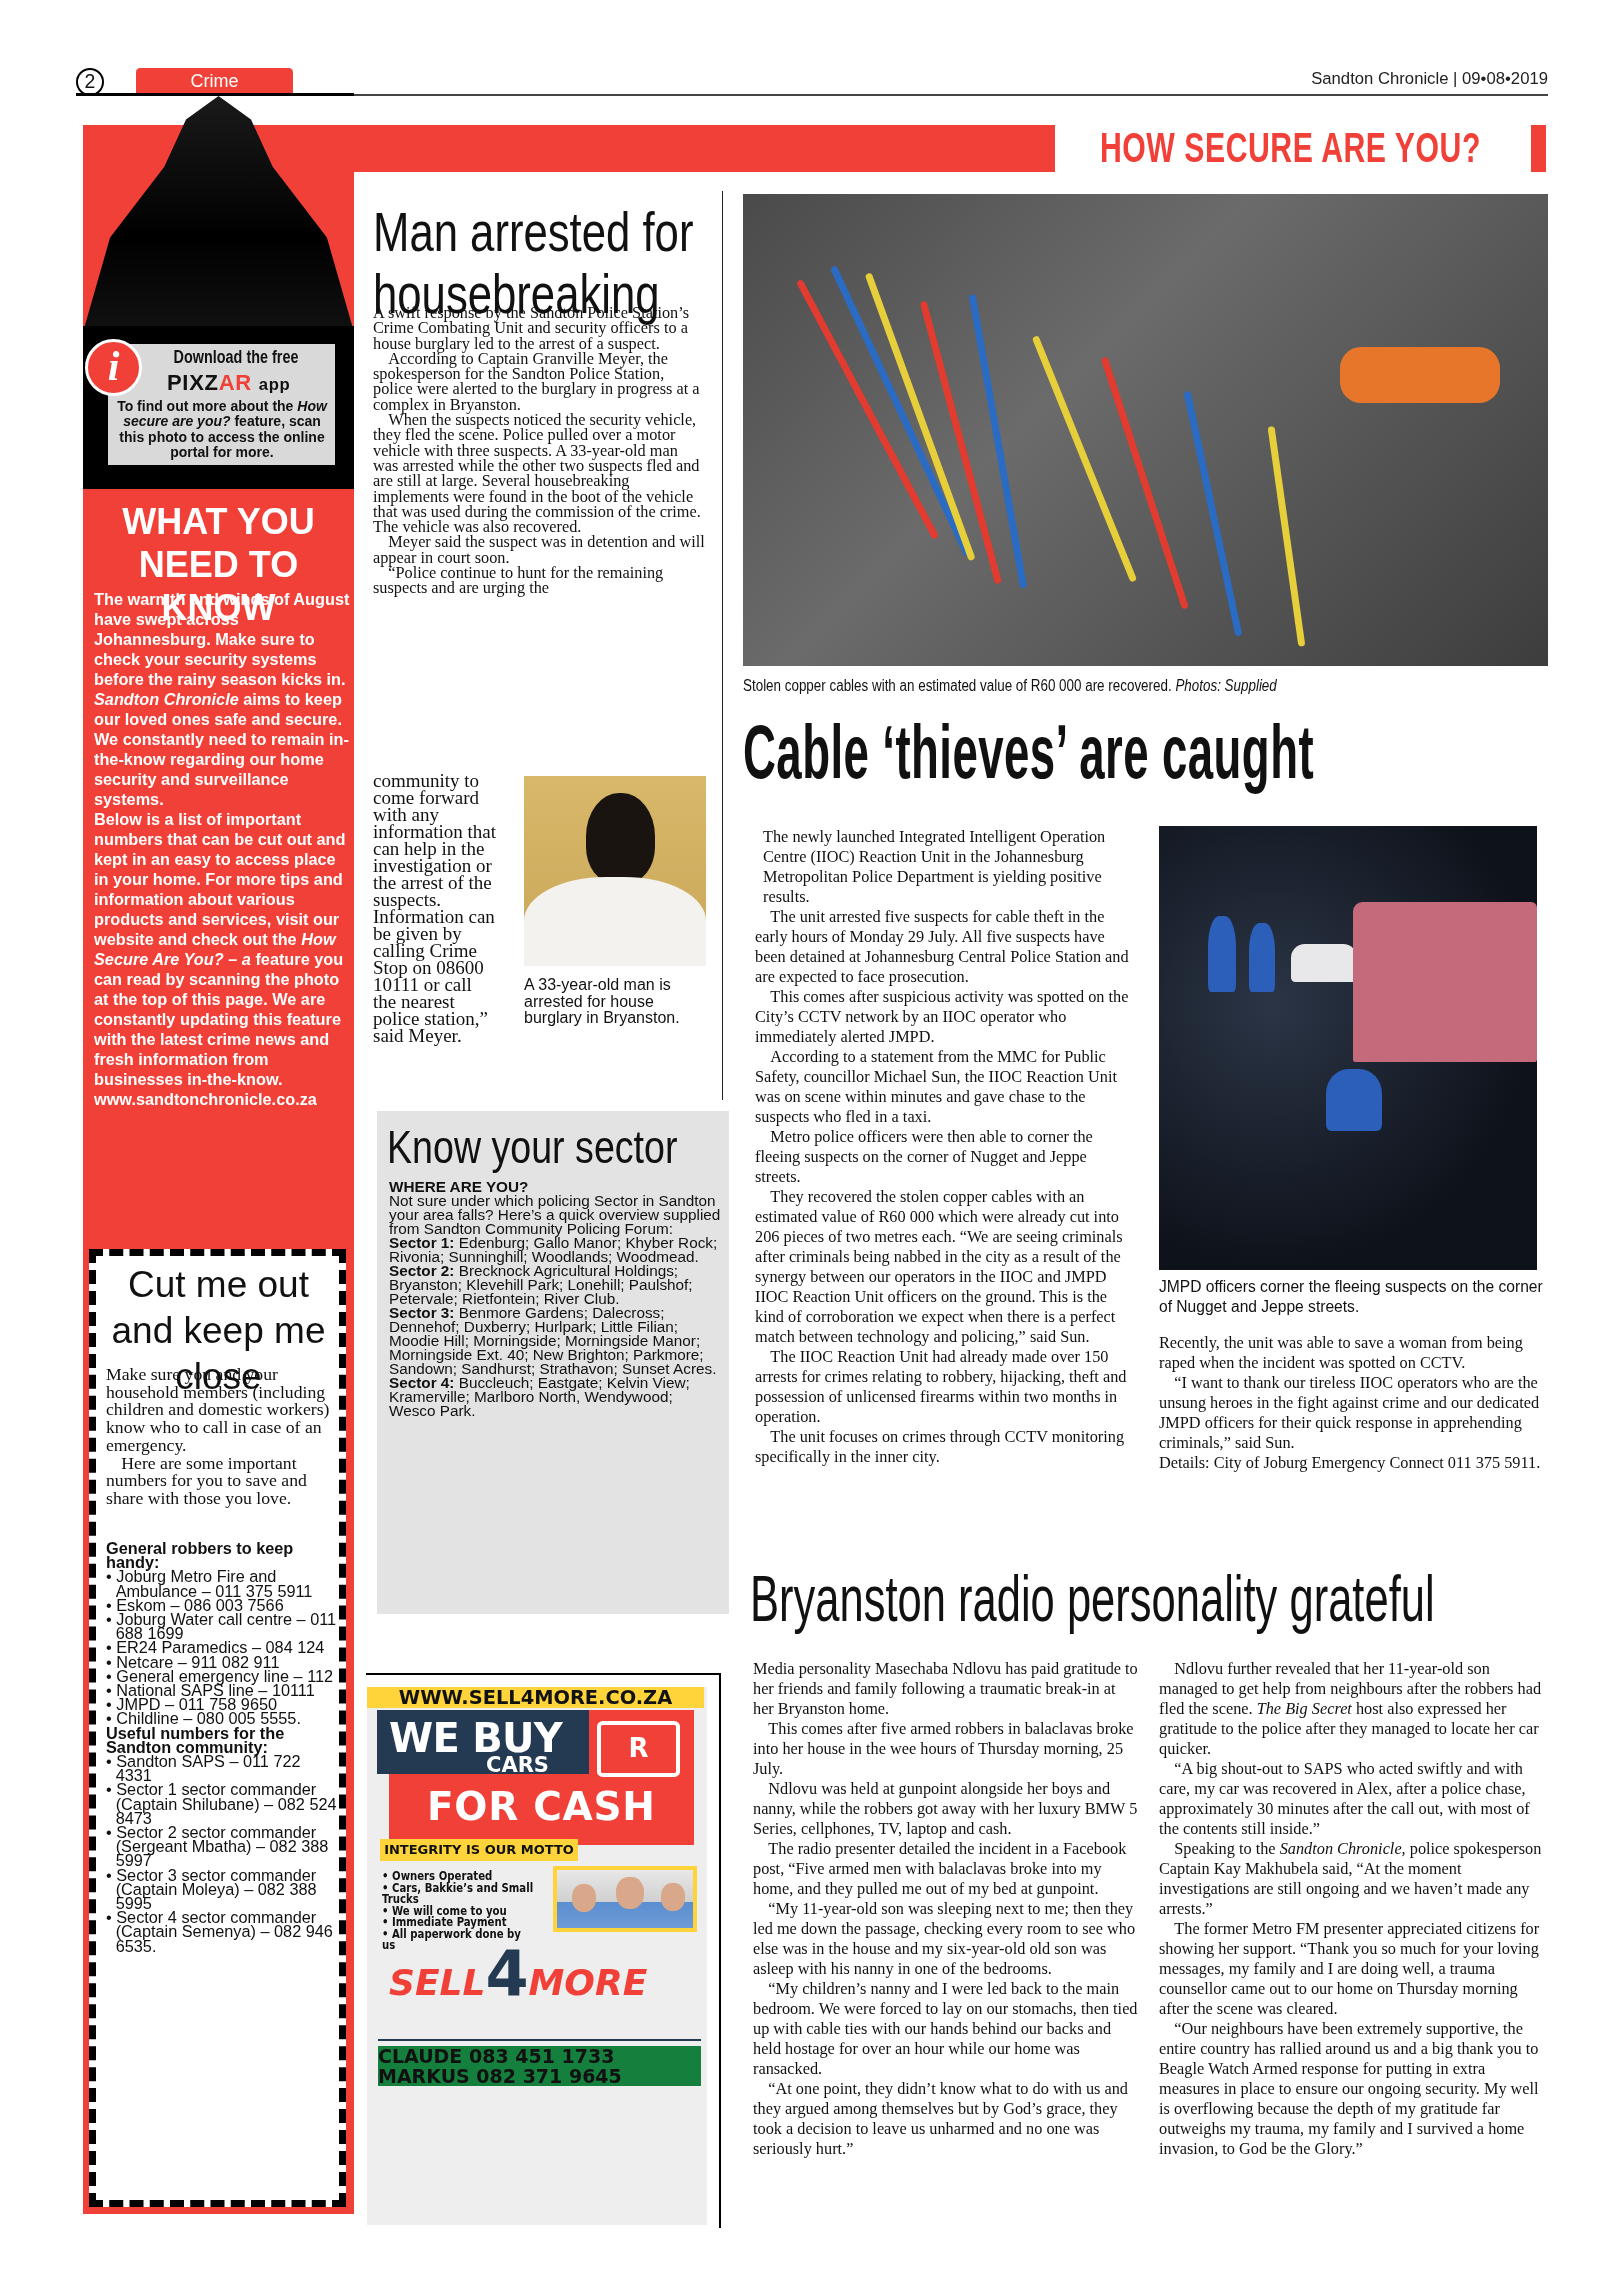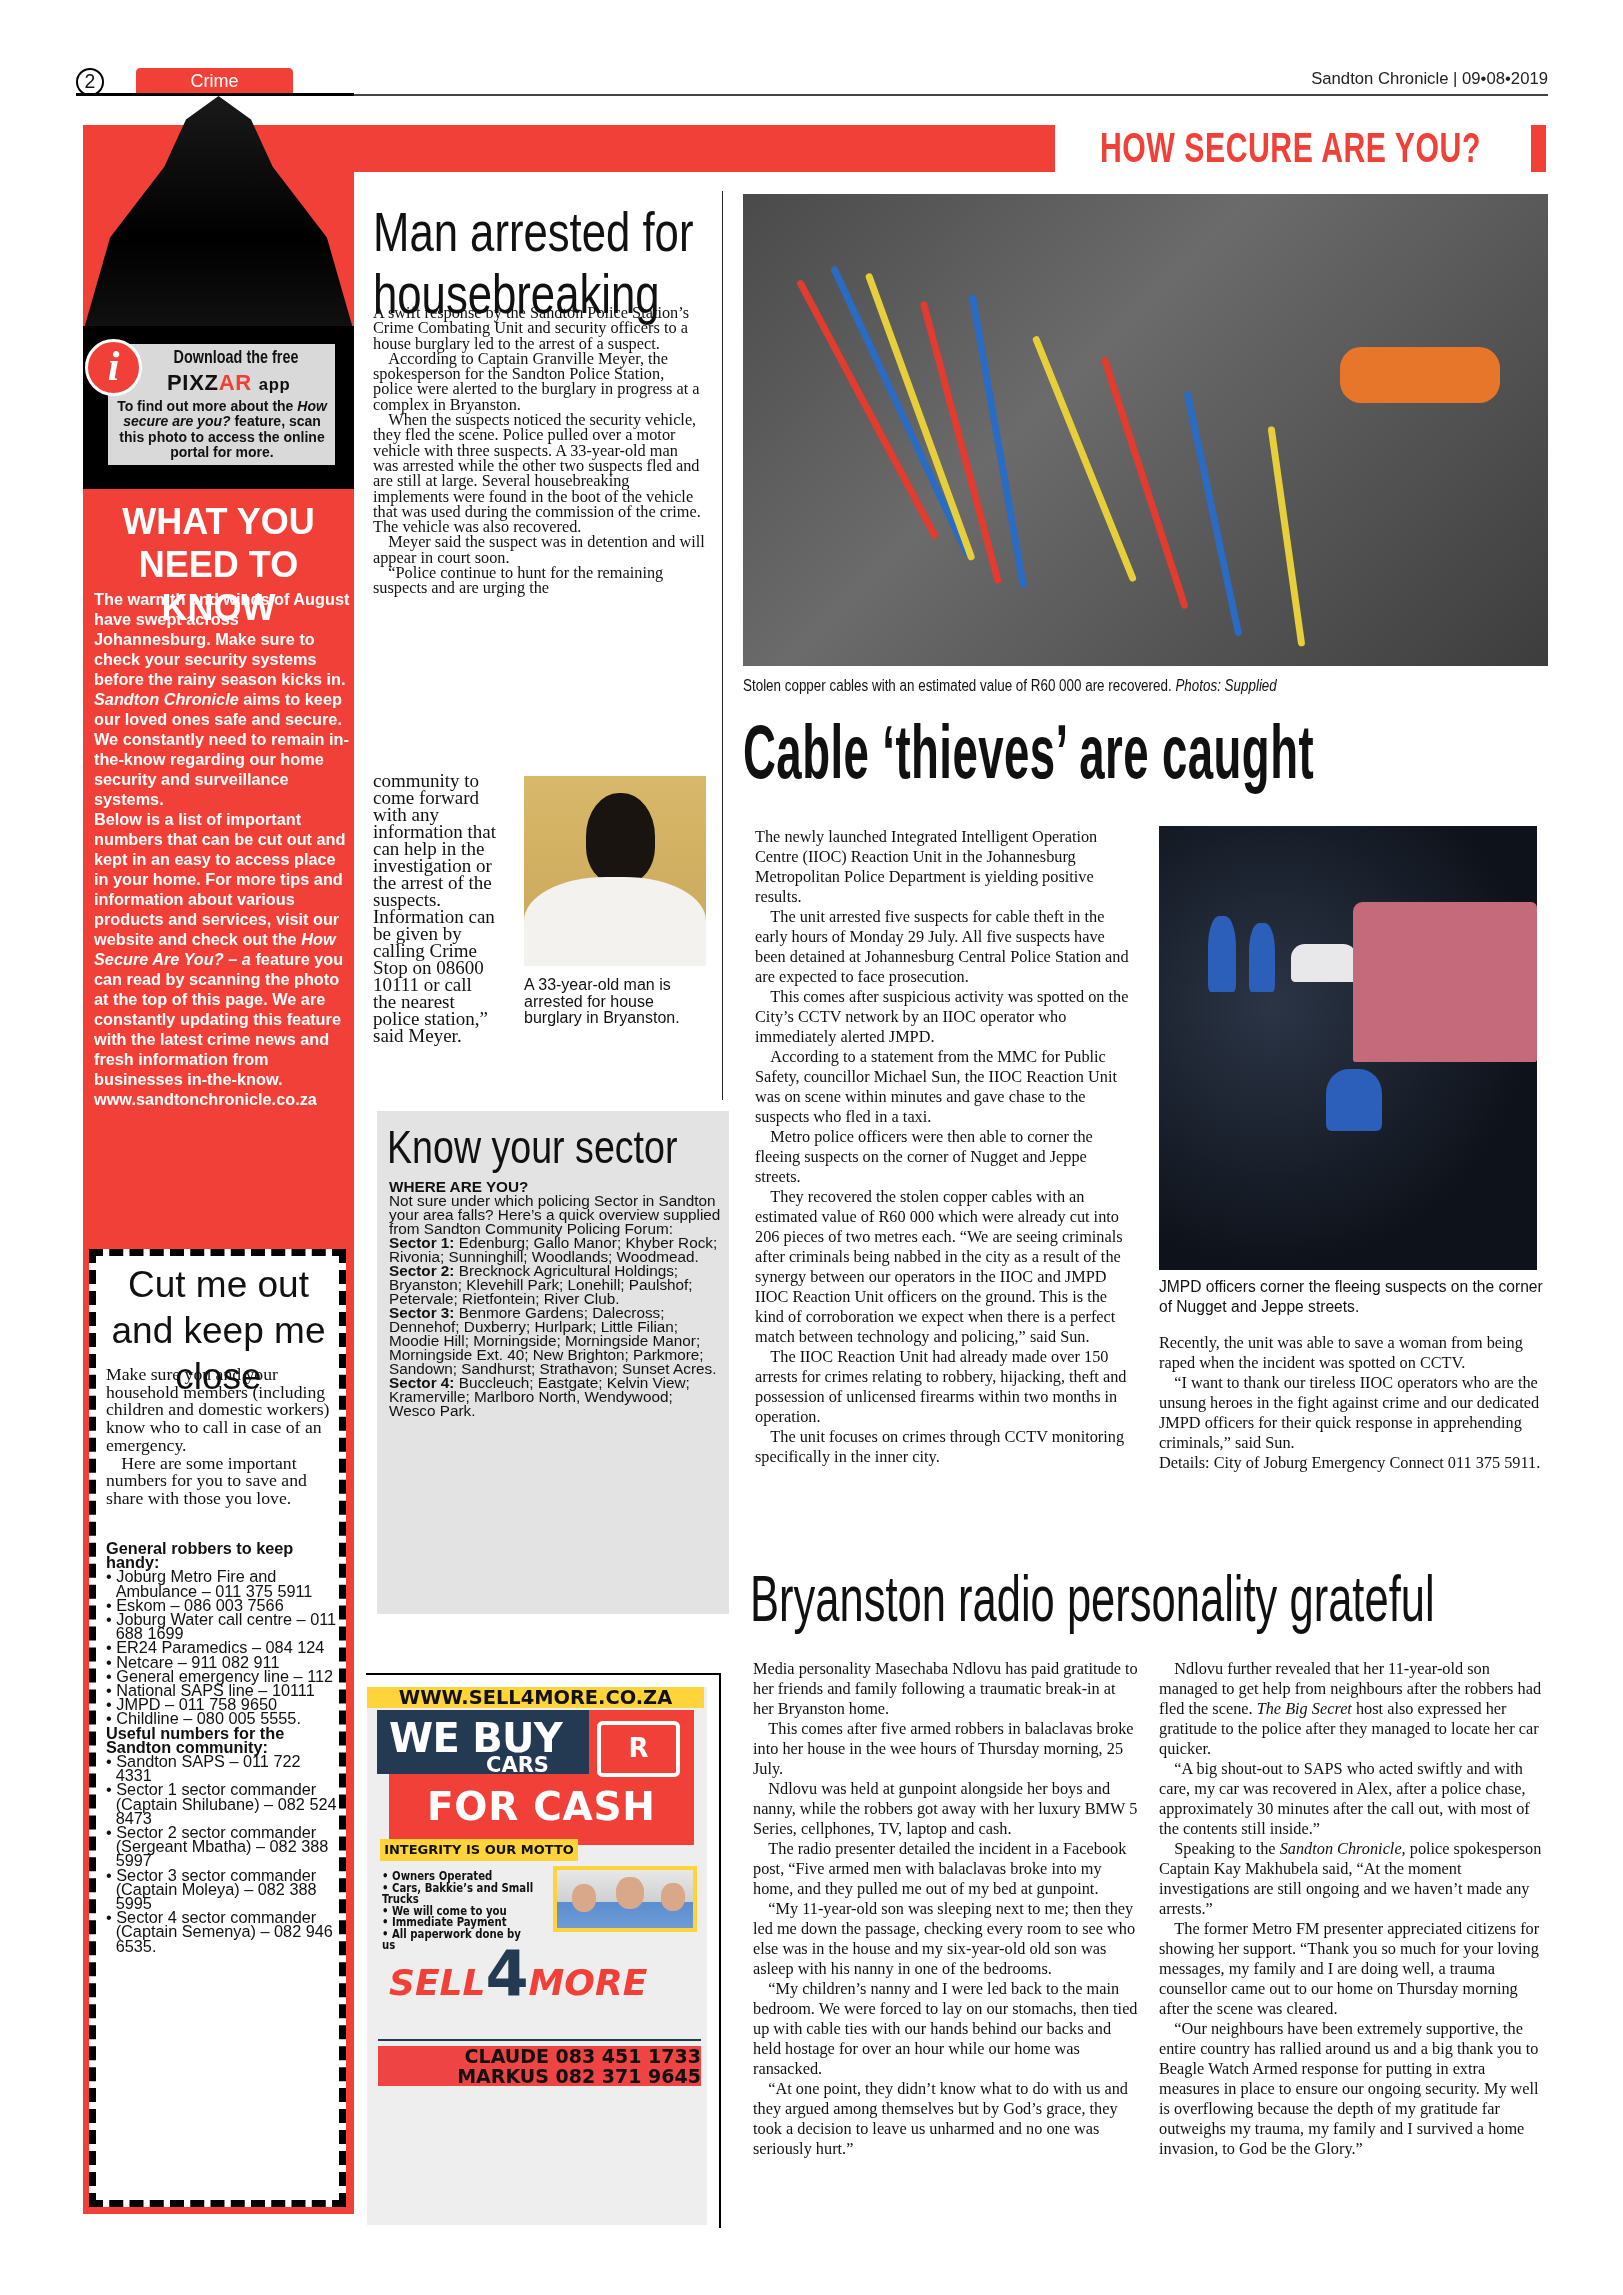--- a/index.html
+++ b/index.html
@@ -75,31 +75,31 @@
   #ad-motto { left: 380px; top: 1839px; width: 198px; height: 22px; background: #fed43a; font-size: 13px; font-weight: bold; line-height: 22px; text-align: center; font-family: "DejaVu Sans", sans-serif; color: #111; }
   #ad-bullets { left: 382px; top: 1871px; width: 180px; font-size: 11.8px; font-weight: bold; line-height: 11.5px; font-family: "DejaVu Sans", sans-serif; color: #111; transform: scaleX(0.86); transform-origin: left top; }
   #ad-photo { left: 553px; top: 1866px; width: 144px; height: 66px; background: #fed43a; padding: 4.2px; }
   #ad-photo-inner { width: 136px; height: 58px; background: linear-gradient(180deg,#e8e8e8 0%,#d0d0d0 55%,#5b8fd1 56%,#6e9bd6 100%); position: relative; overflow: hidden; }
   #ad-photo-inner .face { position: absolute; width: 23.6px; height: 28px; border-radius: 45%; background: #d9a88a; }
   #ad-brand { left: 389px; top: 1937px; font-size: 36px; font-weight: bold; font-style: italic; font-family: "DejaVu Sans", sans-serif; white-space: nowrap; }
   #ad-brand .sell { color: #f04037; }
   #ad-brand .four { color: #233a52; font-size: 62px; font-style: normal; }
   #ad-brand .more { color: #f04037; }
   #ad-line { left: 378px; top: 2039px; width: 323px; height: 2.1px; background: #233a52; }
-  #ad-contacts { left: 378px; top: 2046px; width: 323px; height: 40px; background: #ef4444; font-size: 19px; font-weight: bold; text-align: right; line-height: 20px; font-family: "DejaVu Sans", sans-serif; color: #111; }
+  #ad-contacts { left: 378px; top: 2046px; width: 323px; height: 40px; background: #15803d; font-size: 19px; font-weight: bold; text-align: left; line-height: 20px; font-family: "DejaVu Sans", sans-serif; color: #111; }
 
   
   #photo-cables { left: 743px; top: 194px; width: 805px; height: 472px; background: linear-gradient(135deg,#4a4a4a 0%,#6b6b6b 40%,#3d3d3d 100%); overflow: hidden; }
   #photo-cables .c { position: absolute; height: 7px; border-radius: 3.5px; }
   #caption-cables { left: 743px; top: 677px; font-size: 15.6px; font-family: "Liberation Sans", sans-serif; white-space: nowrap; transform: scaleX(0.86); transform-origin: left top; }
   #caption-cables i { font-style: italic; }
   #h-cable { left: 743px; top: 708px; font-size: 76px; font-weight: bold; font-family: "Liberation Sans", sans-serif; transform: scaleX(0.6); transform-origin: left top; white-space: nowrap; letter-spacing: 0.7px; }
   #cable-body { left: 755px; top: 827px; width: 375px; font-size: 16.3px; line-height: 20px; font-family: "Liberation Serif", serif; }
   #cable-body p { text-indent: 15.3px; }
-  #cable-body p.first { text-indent: 0; }
+  #cable-body p.first { text-indent: 0; margin-left: 8px; }
 
   #photo-jmpd { left: 1159px; top: 826px; width: 378px; height: 444px; background: radial-gradient(ellipse at 30% 40%, #2b3546 0%, #0e121a 70%); overflow: hidden; }
   #photo-jmpd .taxi { position: absolute; left: 194px; top: 76px; width: 184px; height: 160px; background: #c46a7a; border-radius: 9.7px 5.6px 2.8px 2.8px; }
   #photo-jmpd .car { position: absolute; left: 132px; top: 118px; width: 66px; height: 38px; background: #e8e8ea; border-radius: 14px 14px 4.2px 4.2px; }
   #photo-jmpd .fig { position: absolute; background: #2b5fb9; border-radius: 40% 40% 10% 10%; }
   #caption-jmpd { left: 1159px; top: 1277px; width: 389px; font-size: 15.6px; line-height: 20px; font-family: "Liberation Sans", sans-serif; }
   #cable-body2 { left: 1159px; top: 1333px; width: 385px; font-size: 16.3px; line-height: 20px; font-family: "Liberation Serif", serif; }
   #cable-body2 p { text-indent: 15.3px; }
   #cable-body2 p.first { text-indent: 0; }
 

